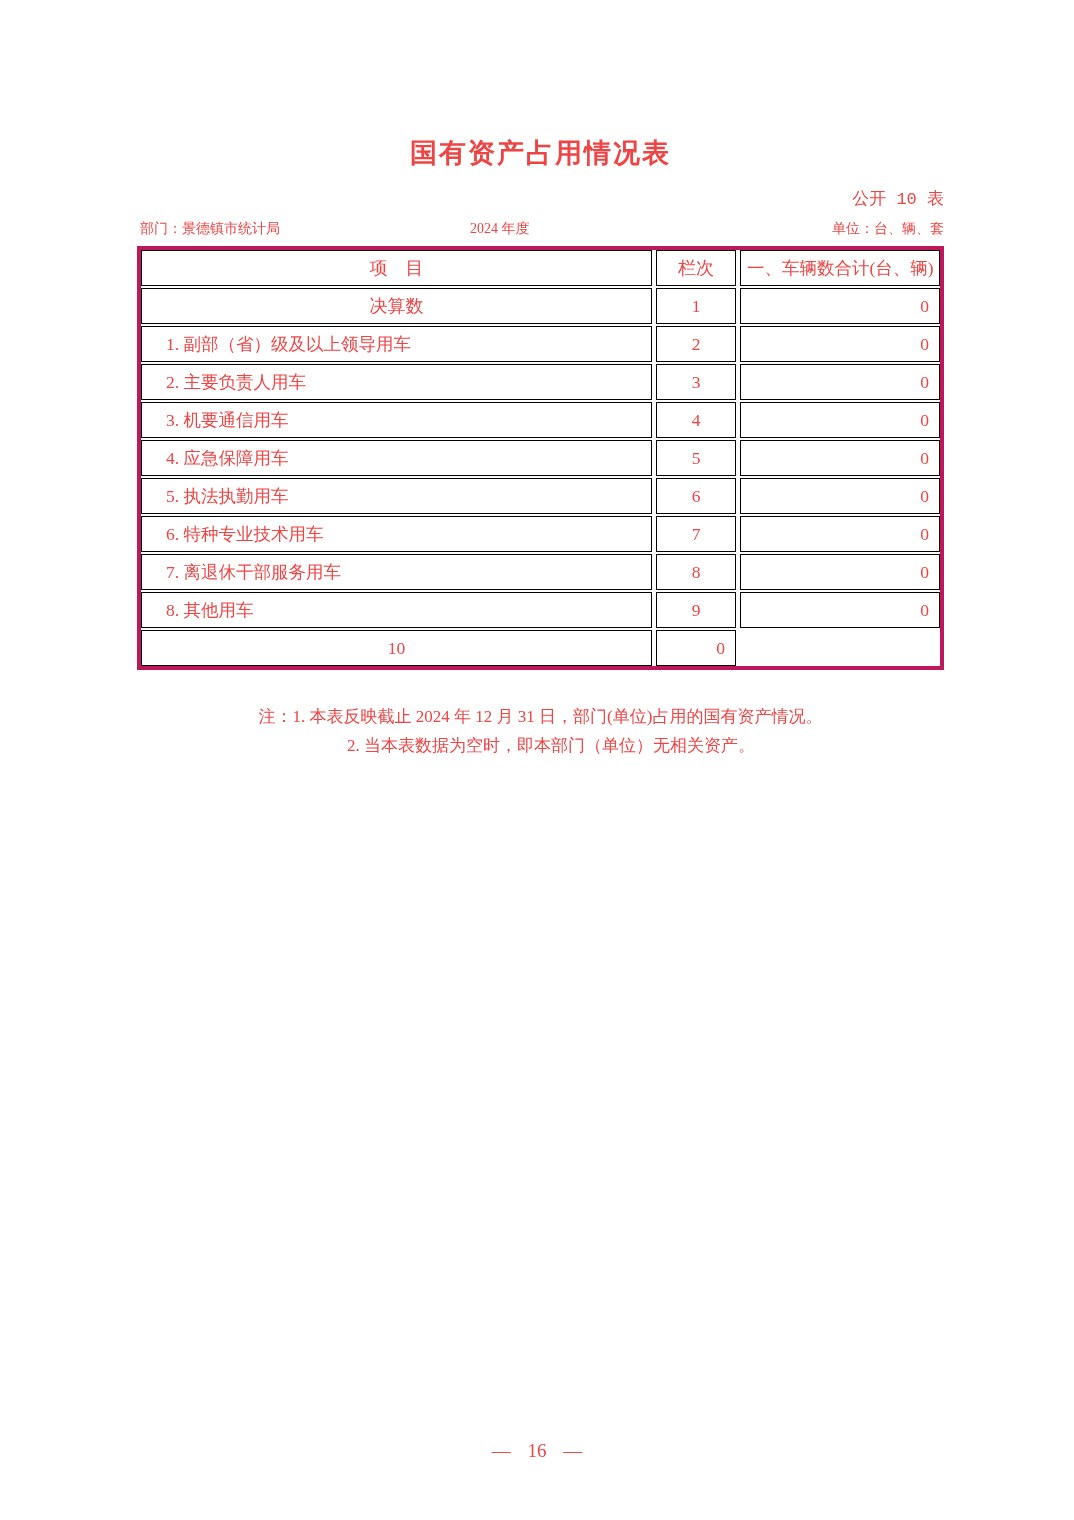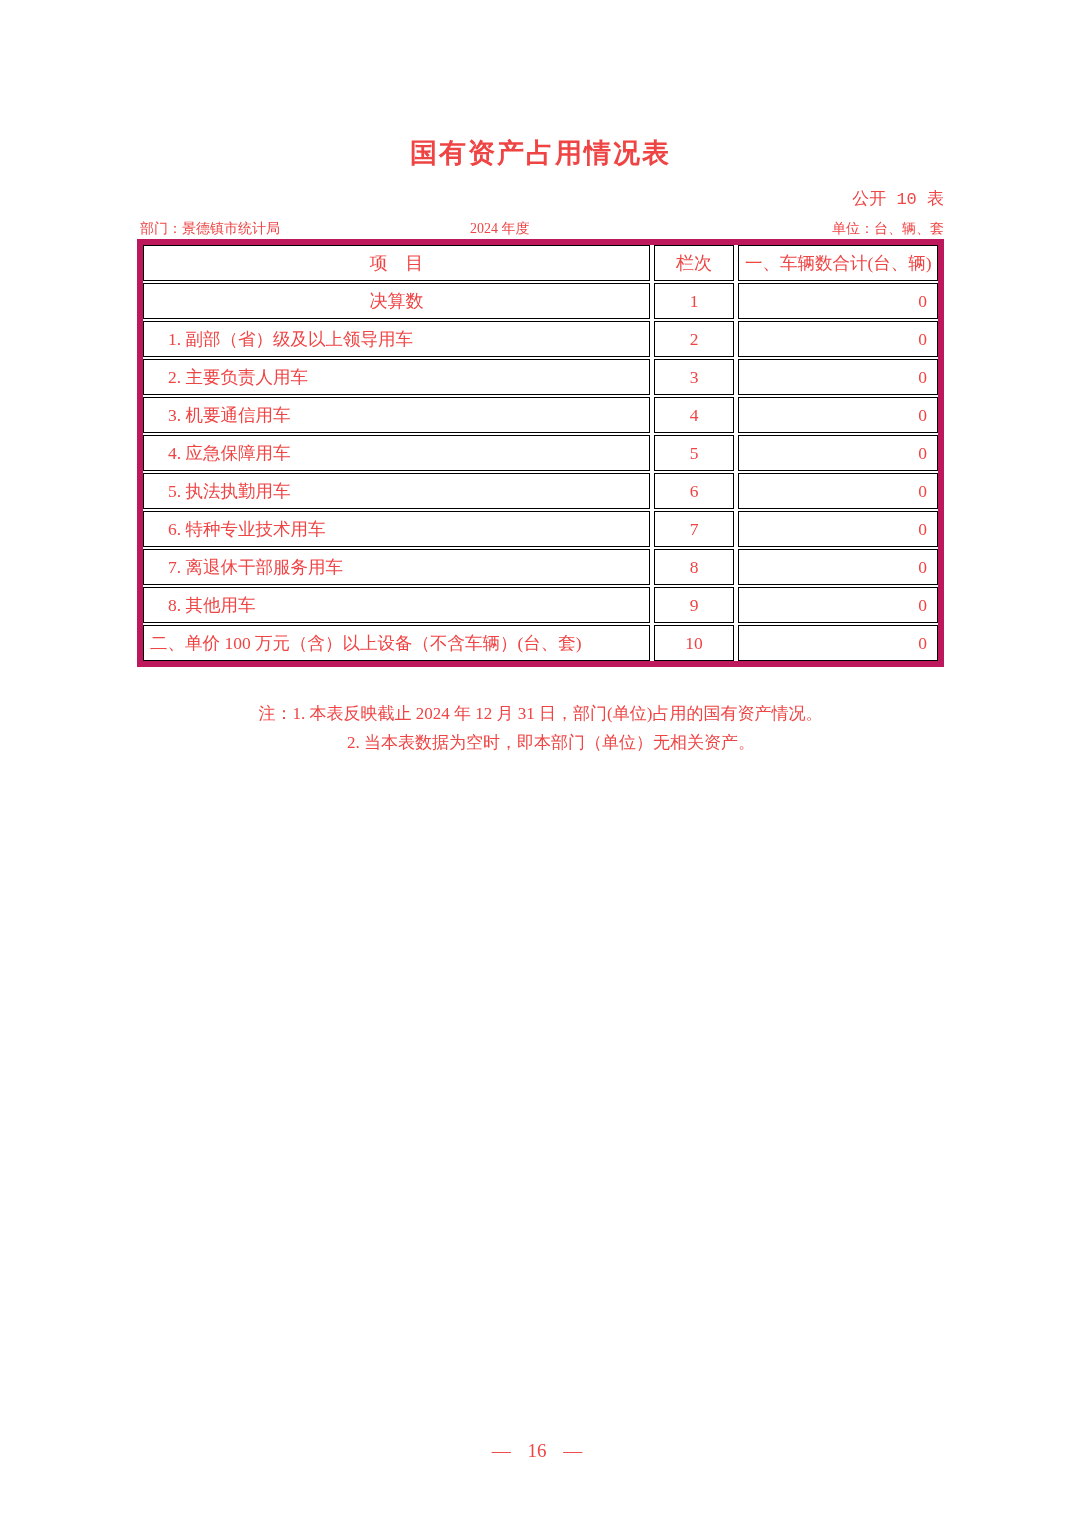--- a/index.html
+++ b/index.html
@@ -39,21 +39,22 @@
     margin-top: 9px;
     height: 21px;
     font-size: 14px;
     line-height: 21px;
   }
   .meta-left   { position: absolute; left: 3px; top: 0; white-space: pre; }
   .meta-center { position: absolute; left: 333px; top: 0; white-space: pre; }
   .meta-right  { position: absolute; right: 0; top: 0; white-space: pre; }
 
   .table-wrap {
-    border: 6px solid #be185d;
+    margin-top: 7px;
+    border: 4px solid #be185d;
     background: #ffffff;
   }
   .grid {
     display: grid;
     grid-template-columns: 1fr 80px 200px;
     grid-auto-rows: 36px;
     gap: 2px 4px;
     background: #ffffff;
   }
   .cell {
@@ -143,21 +144,20 @@
   <div class="cell c-val">0</div>
 
   <div class="cell c-item lvl2">7. 离退休干部服务用车</div>
   <div class="cell c-col">8</div>
   <div class="cell c-val">0</div>
 
   <div class="cell c-item lvl2">8. 其他用车</div>
   <div class="cell c-col">9</div>
   <div class="cell c-val">0</div>
 
-  <div class="cell c-item lvl1">二、单价 100 万元（含）以上设备（不含车辆）(台、套)</div>
   <div class="cell c-col">10</div>
   <div class="cell c-val">0</div>
 </div>
     </div>
 
     <div class="notes">
       <div class="note-line1">注：1. 本表反映截止 2024 年 12 月 31 日，部门(单位)占用的国有资产情况。</div>
       <div class="note-line2">2. 当本表数据为空时，即本部门（单位）无相关资产。</div>
     </div>
 

